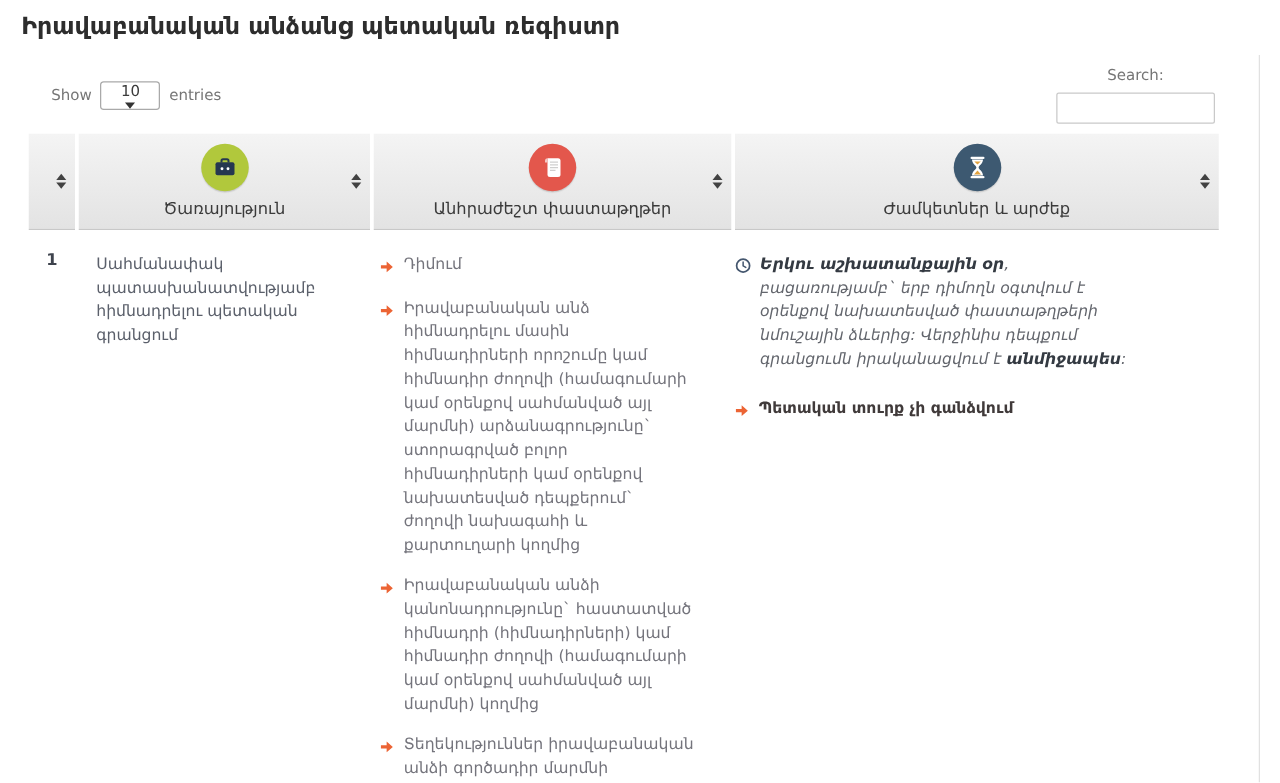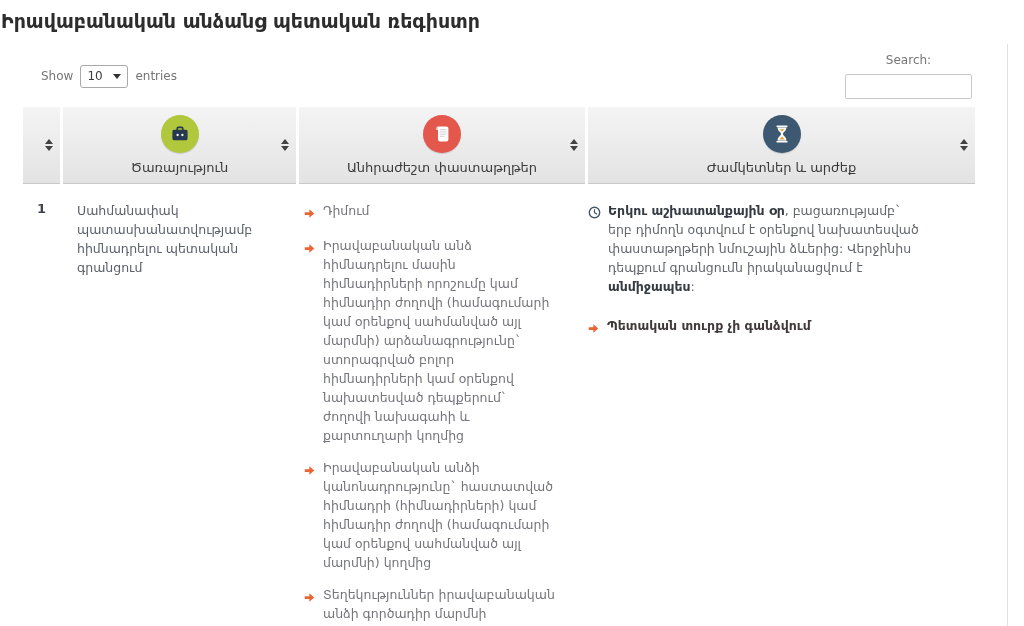--- a/index.html
+++ b/index.html
@@ -4,34 +4,34 @@
 <style>
   * { box-sizing: border-box; }
   html, body { margin: 0; padding: 0; }
   body {
     width: 1024px; height: 626px; overflow: hidden;
     background: #ffffff;
     font-family: "DejaVu Sans", "Liberation Sans", sans-serif;
     position: relative;
   }
   h1.page-title {
-    margin: 9px 0 0 1px;
+    margin: 9px 0 0 17px;
     font-size: 19px; line-height: 24px;
     font-weight: bold; color: #2d2d2d;
   }
   .controls {
     display: flex; justify-content: space-between; align-items: center;
     margin: 20px 52px 0 41px;
   }
   .length-ctl { display: flex; align-items: center; gap: 7px; font-size: 12px; color: #757575; }
   .fake-select {
     width: 48px; height: 23px; background: #fff;
     border: 1px solid #a9a9a9; border-radius: 3px;
     display: inline-flex; align-items: center; justify-content: space-between;
-    padding: 0 6px; font-size: 12px; color: #3c3c3c; cursor: pointer;
+    padding: 0 6px; font-size: 12px; color: #3c3c3c; cursor: pointer; flex-direction: column;
   }
   .caret-down {
     width: 0; height: 0;
     border-left: 4px solid transparent; border-right: 4px solid transparent;
     border-top: 5px solid #333;
   }
   .search-ctl { display: flex; align-items: center; gap: 7px; font-size: 12px; color: #757575; flex-direction: column; }
   .search-ctl input {
     width: 127px; height: 25px; border: 1px solid #c9c9c9; border-radius: 2px;
     font-size: 12px; padding: 0 6px; color: #444; outline: none;
@@ -75,21 +75,21 @@
     padding-left: 14px; padding-right: 42px;
     font-size: 12.5px; line-height: 19px; color: #5b606b;
   }
   .td-docs { padding-left: 5px; padding-right: 28px; }
   .doc-item { display: flex; gap: 8px; margin-bottom: 13px; }
   .doc-text { font-size: 12.5px; line-height: 19px; color: #74747c; }
   .arrow-icon { flex: 0 0 auto; margin-top: 3px; }
   .td-terms { padding-right: 56px; }
   .term-item { display: flex; gap: 7px; }
   .clock-wrap { flex: 0 0 auto; margin-top: 3px; }
-  .term-text { margin: 0; font-size: 12.5px; line-height: 19px; color: #63666d; }
+  .term-text { margin: 0; font-size: 12.5px; line-height: 19px; color: #63666d; font-style: italic; }
   .term-text b { color: #343a42; }
   .fee-item { display: flex; gap: 8px; margin-top: 20px; }
   .fee-item b { font-size: 12.5px; line-height: 19px; color: #403a3a; }
   .panel-edge {
     position: absolute; left: 1007px; top: 44px; width: 1px; height: 582px;
     background: #e1e1e1;
   }
 </style>
 </head>
 <body>

